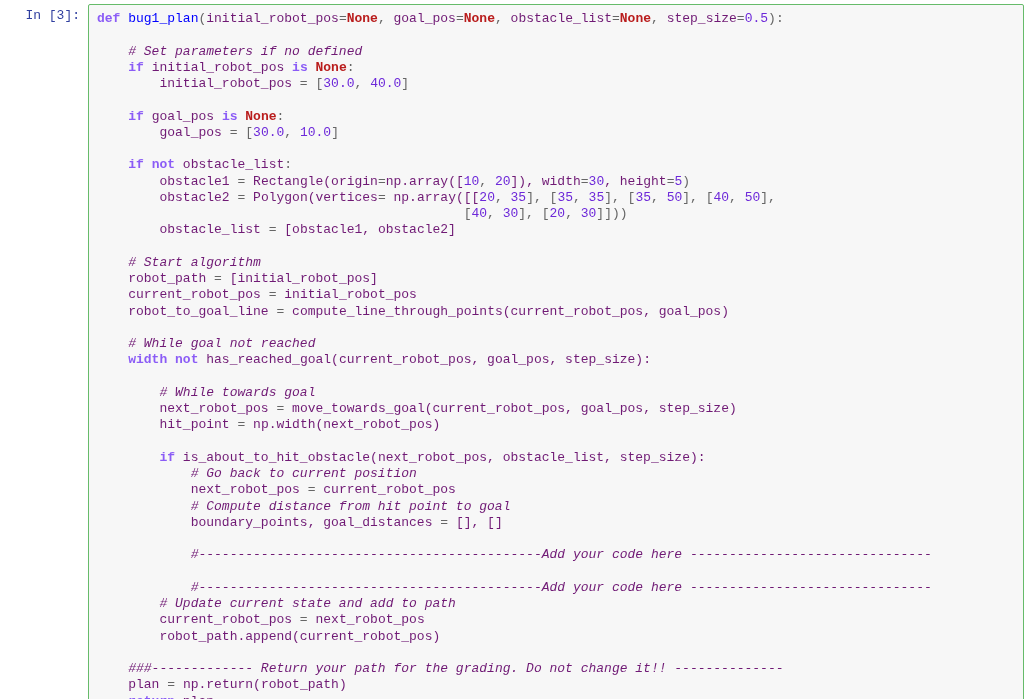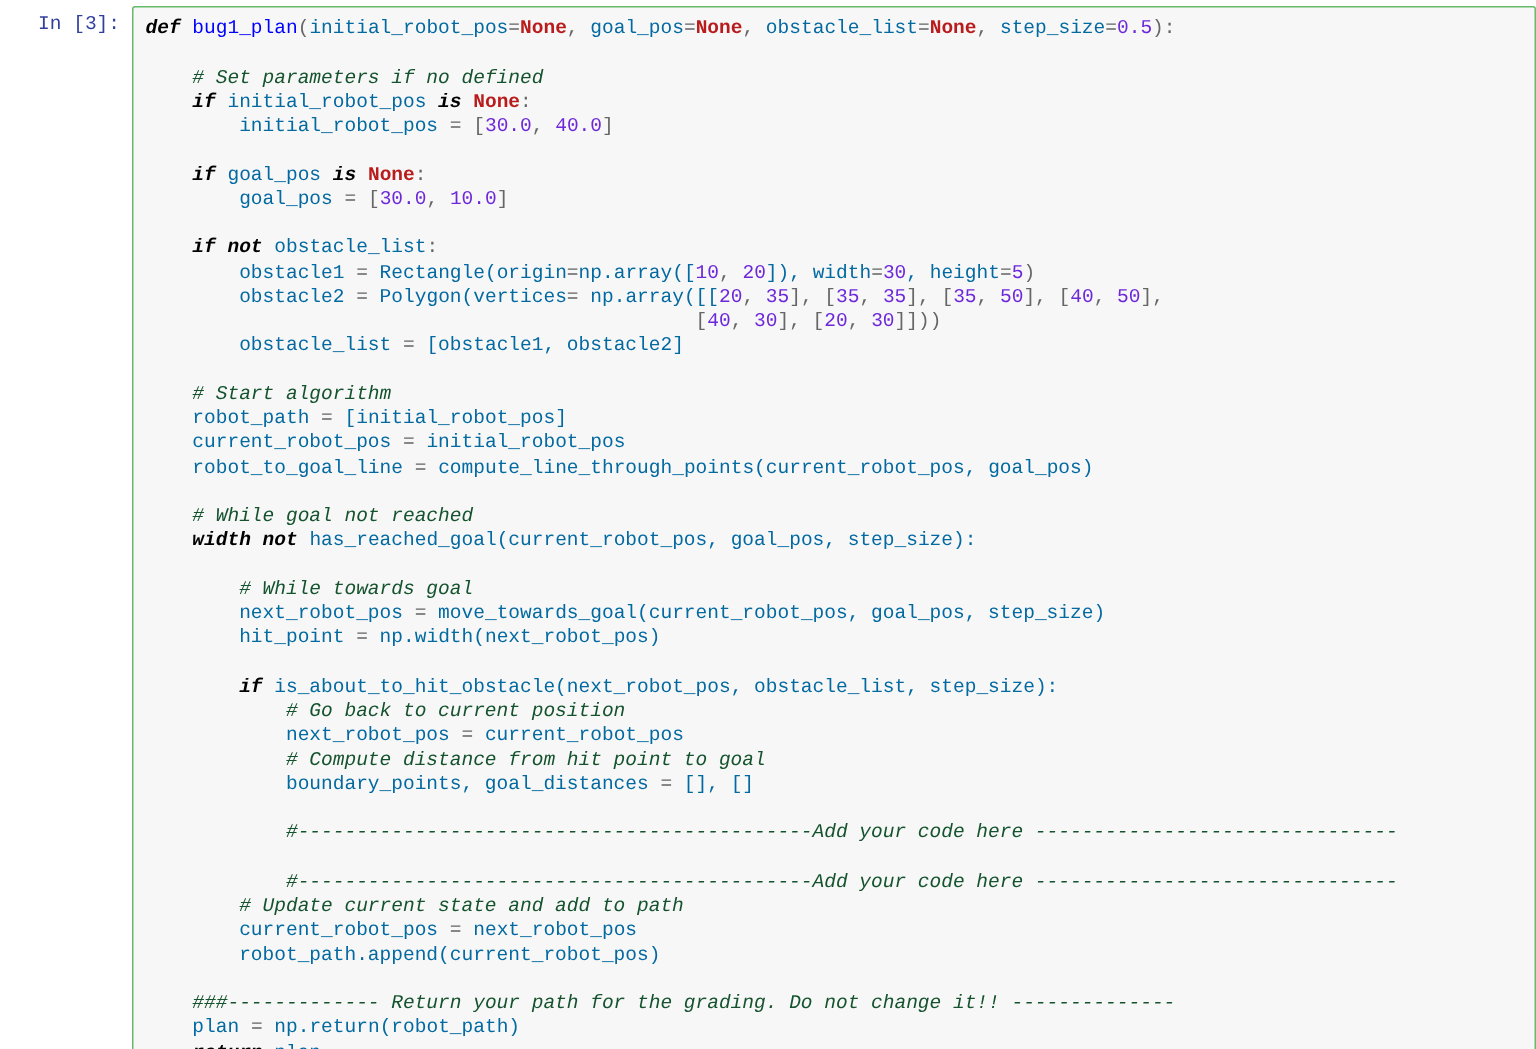--- a/index.html
+++ b/index.html
@@ -31,26 +31,26 @@
     border: 1px solid #66BB6A;
     border-radius: 2px;
     background: #f7f7f7;
     padding: 6px 8px;
     overflow-x: auto;
     white-space: pre;
     font-family: Menlo, Monaco, "Courier New", monospace;
     font-size: 13px;
     min-height: 680px;
   }
-  .kw   { color: #000000; font-weight: bold; font-style: italic; }   
-  .nm   { color: #0369a1; }                      
+  .kw   { color: #8b5cf6; font-weight: bold; }   
+  .nm   { color: #701a75; }                      
   .op   { color: #666666; }                      
   .bif  { color: #b91c1c; font-weight: bold; }
   .num  { color: #6d28d9; }                      
-  .cm   { color: #14532d; font-style: italic; }  
+  .cm   { color: #701a75; font-style: italic; }  
   .fn   { color: #0000FF; }                      
 </style>
 </head>
 <body>
 
 <div class="cell">
   <div class="prompt-col">In [3]:</div>
   <div class="input-area"><span class="kw">def</span> <span class="fn">bug1_plan</span><span class="op">(</span><span class="nm">initial_robot_pos</span><span class="op">=</span><span class="bif">None</span><span class="op">, </span><span class="nm">goal_pos</span><span class="op">=</span><span class="bif">None</span><span class="op">, </span><span class="nm">obstacle_list</span><span class="op">=</span><span class="bif">None</span><span class="op">, </span><span class="nm">step_size</span><span class="op">=</span><span class="num">0.5</span><span class="op">):</span>
 
     <span class="cm"># Set parameters if no defined</span>

